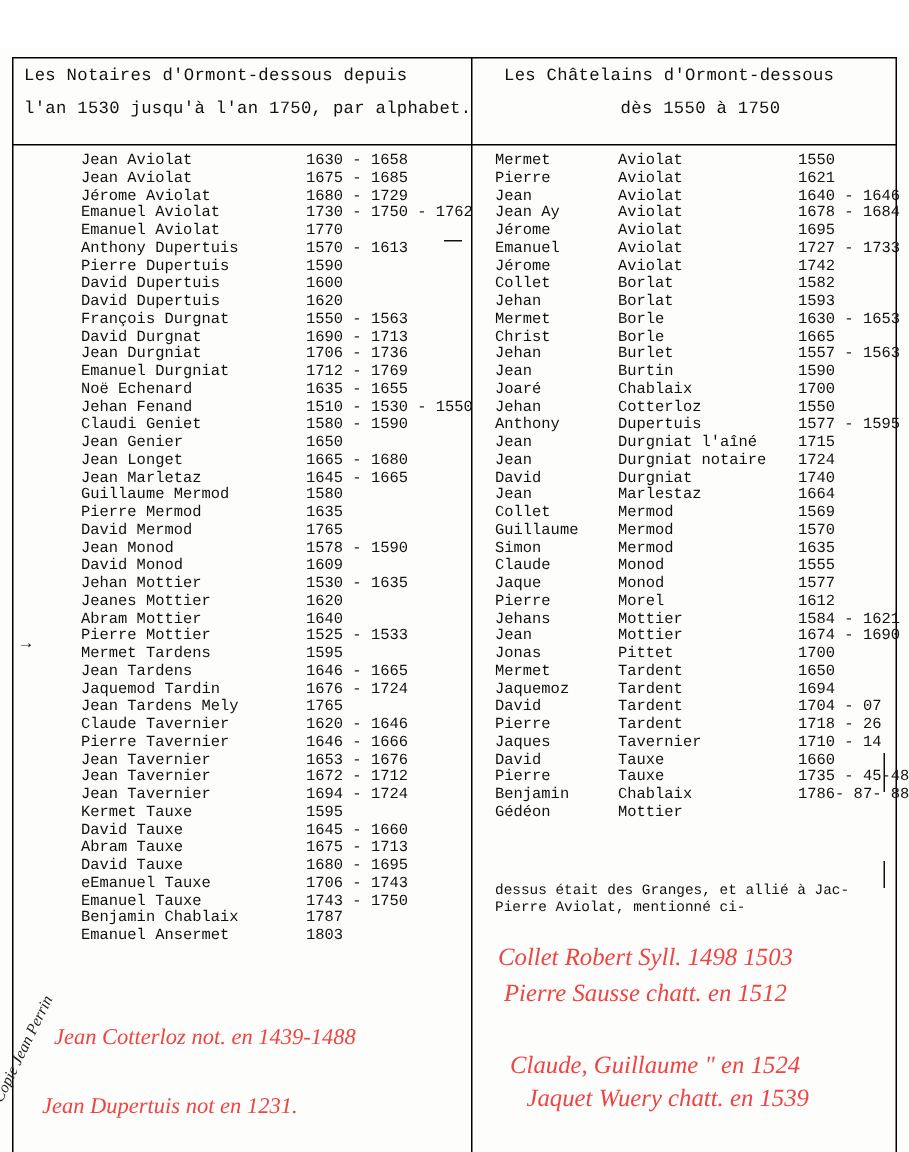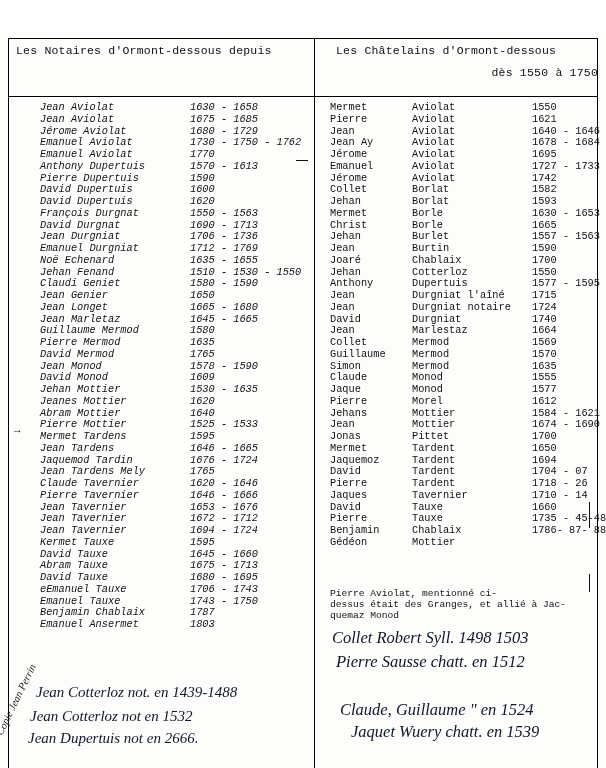--- a/index.html
+++ b/index.html
@@ -7,71 +7,70 @@
   .page{position:relative;width:606px;height:768px;background:#fdfdfb;margin-top:32px;}
   .frame{position:absolute;left:8px;top:6px;width:590px;height:756px;border:1px solid #000;box-sizing:border-box;}
   .vline{position:absolute;left:314px;top:6px;width:1px;height:756px;background:#000;}
   .hline{position:absolute;left:8px;width:590px;height:1px;background:#000;}
   .hline.h1{top:64px;}
   .colhead{position:absolute;font-family:"Liberation Mono",monospace;font-size:11.5px;letter-spacing:.2px;}
   #head-left{left:16px;top:12px;width:292px;}
   #head-right{left:336px;top:12px;width:262px;}
   .hl1{display:block;white-space:nowrap;}
   .hl2{display:block;white-space:nowrap;margin-top:9px;}
-  #head-right .hl2{margin-top:9px;text-align:right;}
+  #head-right .hl2{margin-top:9px;text-align:center;}
   .col{position:absolute;top:70px;font-size:10.3px;line-height:11.75px;white-space:pre;}
-  #col-left{left:40px;font-style:italic;}
+  #col-left{left:54px;}
   #col-right{left:330px;}
   .row{display:block;height:11.75px;}
   .nm{display:inline-block;width:150px;}
   .dt{display:inline-block;}
   .note{position:absolute;left:330px;top:556px;width:258px;font-size:9.6px;line-height:11px;font-family:"Liberation Mono",monospace;}
-  .cursive{position:absolute;font-family:"Liberation Serif",serif;font-style:italic;font-size:15px;color:#0f172a;white-space:nowrap;}
+  .cursive{position:absolute;font-family:"Liberation Serif",serif;font-style:italic;font-size:15px;color:#ef4444;white-space:nowrap;}
   .cursive.big{font-size:16.5px;}
   .sideways{position:absolute;left:-6px;top:700px;transform:rotate(-64deg);transform-origin:left top;font-family:"Liberation Serif",serif;font-style:italic;font-size:10.5px;color:#222;white-space:nowrap;}
   .tick{position:absolute;width:9px;height:1px;background:#111;}
   .vtick{position:absolute;width:1px;background:#111;}
   .arrowmark{position:absolute;font-size:11px;}
 </style>
 </head>
 <body>
 
 <div class="page">
 
   <div class="frame"></div>
   <div class="vline"></div>
   <div class="hline h1"></div>
 
   <div class="colhead" id="head-left">
     <span class="hl1">Les Notaires d'Ormont-dessous depuis</span>
+    <span class="hl2">l'an 1530 jusqu'à l'an 1750, par alphabet.</span>
   </div>
 
   <div class="colhead" id="head-right">
     <span class="hl1">Les Châtelains d'Ormont-dessous</span>
     <span class="hl2">dès 1550 à 1750</span>
   </div>
 
   <div class="col" id="col-left"><span class="row"><span class="nm">Jean Aviolat</span><span class="dt">1630 - 1658</span></span><span class="row"><span class="nm">Jean Aviolat</span><span class="dt">1675 - 1685</span></span><span class="row"><span class="nm">Jérome Aviolat</span><span class="dt">1680 - 1729</span></span><span class="row"><span class="nm">Emanuel Aviolat</span><span class="dt">1730 - 1750 - 1762</span></span><span class="row"><span class="nm">Emanuel Aviolat</span><span class="dt">1770</span></span><span class="row"><span class="nm">Anthony Dupertuis</span><span class="dt">1570 - 1613</span></span><span class="row"><span class="nm">Pierre Dupertuis</span><span class="dt">1590</span></span><span class="row"><span class="nm">David Dupertuis</span><span class="dt">1600</span></span><span class="row"><span class="nm">David Dupertuis</span><span class="dt">1620</span></span><span class="row"><span class="nm">François Durgnat</span><span class="dt">1550 - 1563</span></span><span class="row"><span class="nm">David Durgnat</span><span class="dt">1690 - 1713</span></span><span class="row"><span class="nm">Jean Durgniat</span><span class="dt">1706 - 1736</span></span><span class="row"><span class="nm">Emanuel Durgniat</span><span class="dt">1712 - 1769</span></span><span class="row"><span class="nm">Noë Echenard</span><span class="dt">1635 - 1655</span></span><span class="row"><span class="nm">Jehan Fenand</span><span class="dt">1510 - 1530 - 1550</span></span><span class="row"><span class="nm">Claudi Geniet</span><span class="dt">1580 - 1590</span></span><span class="row"><span class="nm">Jean Genier</span><span class="dt">1650</span></span><span class="row"><span class="nm">Jean Longet</span><span class="dt">1665 - 1680</span></span><span class="row"><span class="nm">Jean Marletaz</span><span class="dt">1645 - 1665</span></span><span class="row"><span class="nm">Guillaume Mermod</span><span class="dt">1580</span></span><span class="row"><span class="nm">Pierre Mermod</span><span class="dt">1635</span></span><span class="row"><span class="nm">David Mermod</span><span class="dt">1765</span></span><span class="row"><span class="nm">Jean Monod</span><span class="dt">1578 - 1590</span></span><span class="row"><span class="nm">David Monod</span><span class="dt">1609</span></span><span class="row"><span class="nm">Jehan Mottier</span><span class="dt">1530 - 1635</span></span><span class="row"><span class="nm">Jeanes Mottier</span><span class="dt">1620</span></span><span class="row"><span class="nm">Abram Mottier</span><span class="dt">1640</span></span><span class="row"><span class="nm">Pierre Mottier</span><span class="dt">1525 - 1533</span></span><span class="row"><span class="nm">Mermet Tardens</span><span class="dt">1595</span></span><span class="row"><span class="nm">Jean Tardens</span><span class="dt">1646 - 1665</span></span><span class="row"><span class="nm">Jaquemod Tardin</span><span class="dt">1676 - 1724</span></span><span class="row"><span class="nm">Jean Tardens Mely</span><span class="dt">1765</span></span><span class="row"><span class="nm">Claude Tavernier</span><span class="dt">1620 - 1646</span></span><span class="row"><span class="nm">Pierre Tavernier</span><span class="dt">1646 - 1666</span></span><span class="row"><span class="nm">Jean Tavernier</span><span class="dt">1653 - 1676</span></span><span class="row"><span class="nm">Jean Tavernier</span><span class="dt">1672 - 1712</span></span><span class="row"><span class="nm">Jean Tavernier</span><span class="dt">1694 - 1724</span></span><span class="row"><span class="nm">Kermet Tauxe</span><span class="dt">1595</span></span><span class="row"><span class="nm">David Tauxe</span><span class="dt">1645 - 1660</span></span><span class="row"><span class="nm">Abram Tauxe</span><span class="dt">1675 - 1713</span></span><span class="row"><span class="nm">David Tauxe</span><span class="dt">1680 - 1695</span></span><span class="row"><span class="nm">eEmanuel Tauxe</span><span class="dt">1706 - 1743</span></span><span class="row"><span class="nm">Emanuel Tauxe</span><span class="dt">1743 - 1750</span></span><span class="row"><span class="nm">Benjamin Chablaix</span><span class="dt">1787</span></span><span class="row"><span class="nm">Emanuel Ansermet</span><span class="dt">1803</span></span></div>
   <div class="col" id="col-right"><span class="row"><span style="display: inline-block; width: 82px;">Mermet</span><span style="display: inline-block; width: 120px;">Aviolat</span><span class="dt">1550</span></span><span class="row"><span style="display: inline-block; width: 82px;">Pierre</span><span style="display: inline-block; width: 120px;">Aviolat</span><span class="dt">1621</span></span><span class="row"><span style="display: inline-block; width: 82px;">Jean</span><span style="display: inline-block; width: 120px;">Aviolat</span><span class="dt">1640 - 1646</span></span><span class="row"><span style="display: inline-block; width: 82px;">Jean Ay</span><span style="display: inline-block; width: 120px;">Aviolat</span><span class="dt">1678 - 1684</span></span><span class="row"><span style="display: inline-block; width: 82px;">Jérome</span><span style="display: inline-block; width: 120px;">Aviolat</span><span class="dt">1695</span></span><span class="row"><span style="display: inline-block; width: 82px;">Emanuel</span><span style="display: inline-block; width: 120px;">Aviolat</span><span class="dt">1727 - 1733</span></span><span class="row"><span style="display: inline-block; width: 82px;">Jérome</span><span style="display: inline-block; width: 120px;">Aviolat</span><span class="dt">1742</span></span><span class="row"><span style="display: inline-block; width: 82px;">Collet</span><span style="display: inline-block; width: 120px;">Borlat</span><span class="dt">1582</span></span><span class="row"><span style="display: inline-block; width: 82px;">Jehan</span><span style="display: inline-block; width: 120px;">Borlat</span><span class="dt">1593</span></span><span class="row"><span style="display: inline-block; width: 82px;">Mermet</span><span style="display: inline-block; width: 120px;">Borle</span><span class="dt">1630 - 1653</span></span><span class="row"><span style="display: inline-block; width: 82px;">Christ</span><span style="display: inline-block; width: 120px;">Borle</span><span class="dt">1665</span></span><span class="row"><span style="display: inline-block; width: 82px;">Jehan</span><span style="display: inline-block; width: 120px;">Burlet</span><span class="dt">1557 - 1563</span></span><span class="row"><span style="display: inline-block; width: 82px;">Jean</span><span style="display: inline-block; width: 120px;">Burtin</span><span class="dt">1590</span></span><span class="row"><span style="display: inline-block; width: 82px;">Joaré</span><span style="display: inline-block; width: 120px;">Chablaix</span><span class="dt">1700</span></span><span class="row"><span style="display: inline-block; width: 82px;">Jehan</span><span style="display: inline-block; width: 120px;">Cotterloz</span><span class="dt">1550</span></span><span class="row"><span style="display: inline-block; width: 82px;">Anthony</span><span style="display: inline-block; width: 120px;">Dupertuis</span><span class="dt">1577 - 1595</span></span><span class="row"><span style="display: inline-block; width: 82px;">Jean</span><span style="display: inline-block; width: 120px;">Durgniat l'aîné</span><span class="dt">1715</span></span><span class="row"><span style="display: inline-block; width: 82px;">Jean</span><span style="display: inline-block; width: 120px;">Durgniat notaire</span><span class="dt">1724</span></span><span class="row"><span style="display: inline-block; width: 82px;">David</span><span style="display: inline-block; width: 120px;">Durgniat</span><span class="dt">1740</span></span><span class="row"><span style="display: inline-block; width: 82px;">Jean</span><span style="display: inline-block; width: 120px;">Marlestaz</span><span class="dt">1664</span></span><span class="row"><span style="display: inline-block; width: 82px;">Collet</span><span style="display: inline-block; width: 120px;">Mermod</span><span class="dt">1569</span></span><span class="row"><span style="display: inline-block; width: 82px;">Guillaume</span><span style="display: inline-block; width: 120px;">Mermod</span><span class="dt">1570</span></span><span class="row"><span style="display: inline-block; width: 82px;">Simon</span><span style="display: inline-block; width: 120px;">Mermod</span><span class="dt">1635</span></span><span class="row"><span style="display: inline-block; width: 82px;">Claude</span><span style="display: inline-block; width: 120px;">Monod</span><span class="dt">1555</span></span><span class="row"><span style="display: inline-block; width: 82px;">Jaque</span><span style="display: inline-block; width: 120px;">Monod</span><span class="dt">1577</span></span><span class="row"><span style="display: inline-block; width: 82px;">Pierre</span><span style="display: inline-block; width: 120px;">Morel</span><span class="dt">1612</span></span><span class="row"><span style="display: inline-block; width: 82px;">Jehans</span><span style="display: inline-block; width: 120px;">Mottier</span><span class="dt">1584 - 1621</span></span><span class="row"><span style="display: inline-block; width: 82px;">Jean</span><span style="display: inline-block; width: 120px;">Mottier</span><span class="dt">1674 - 1690</span></span><span class="row"><span style="display: inline-block; width: 82px;">Jonas</span><span style="display: inline-block; width: 120px;">Pittet</span><span class="dt">1700</span></span><span class="row"><span style="display: inline-block; width: 82px;">Mermet</span><span style="display: inline-block; width: 120px;">Tardent</span><span class="dt">1650</span></span><span class="row"><span style="display: inline-block; width: 82px;">Jaquemoz</span><span style="display: inline-block; width: 120px;">Tardent</span><span class="dt">1694</span></span><span class="row"><span style="display: inline-block; width: 82px;">David</span><span style="display: inline-block; width: 120px;">Tardent</span><span class="dt">1704 - 07</span></span><span class="row"><span style="display: inline-block; width: 82px;">Pierre</span><span style="display: inline-block; width: 120px;">Tardent</span><span class="dt">1718 - 26</span></span><span class="row"><span style="display: inline-block; width: 82px;">Jaques</span><span style="display: inline-block; width: 120px;">Tavernier</span><span class="dt">1710 - 14</span></span><span class="row"><span style="display: inline-block; width: 82px;">David</span><span style="display: inline-block; width: 120px;">Tauxe</span><span class="dt">1660</span></span><span class="row"><span style="display: inline-block; width: 82px;">Pierre</span><span style="display: inline-block; width: 120px;">Tauxe</span><span class="dt">1735 - 45-48</span></span><span class="row"><span style="display: inline-block; width: 82px;">Benjamin</span><span style="display: inline-block; width: 120px;">Chablaix</span><span class="dt">1786- 87- 88</span></span><span class="row"><span style="display: inline-block; width: 82px;">Gédéon</span><span style="display: inline-block; width: 120px;">Mottier</span><span class="dt"></span></span></div>
 
   <div class="note">
+    <span style="display:block">dessus était des Granges, et allié à Jac-</span>
     <span style="display:block">Pierre  Aviolat, mentionné ci-</span>
-    <span style="display:block">dessus était des Granges, et allié à Jac-</span>
-    <span style="display:block">quemaz Monod</span>
   </div>
 
   <div class="cursive big" style="left:332px;top:596px;">Collet Robert Syll. 1498 1503</div>
   <div class="cursive big" style="left:336px;top:620px;">Pierre Sausse chatt. en 1512</div>
   <div class="cursive big" style="left:340px;top:668px;">Claude, Guillaume "  en 1524</div>
   <div class="cursive big" style="left:351px;top:690px;">Jaquet Wuery chatt. en 1539</div>
   <div class="cursive big" style="left:336px;top:752px;">Johan Paccot chatt 1574</div>
 
   <div class="cursive" style="left:36px;top:652px;">Jean Cotterloz not. en 1439-1488</div>
-  <div class="cursive" style="left:30px;top:676px;">Jean Cotterloz not en 1532</div>
-  <div class="cursive" style="left:28px;top:698px;">Jean Dupertuis not en 2666.</div>
+  <div class="cursive" style="left:28px;top:698px;">Jean Dupertuis not en 1231.</div>
   <div class="cursive big" style="left:24px;top:748px;">Pierre Tardent curial 1530</div>
 
   <div class="sideways">Copie Jean Perrin</div>
 
   <span class="arrowmark" style="left:14px;top:392px;">→</span>
   <span class="tick" style="left:296px;top:128px;width:12px;"></span>
   <span class="vtick" style="left:589px;top:470px;height:26px;"></span>
   <span class="vtick" style="left:589px;top:542px;height:18px;"></span>
 </div>
 

